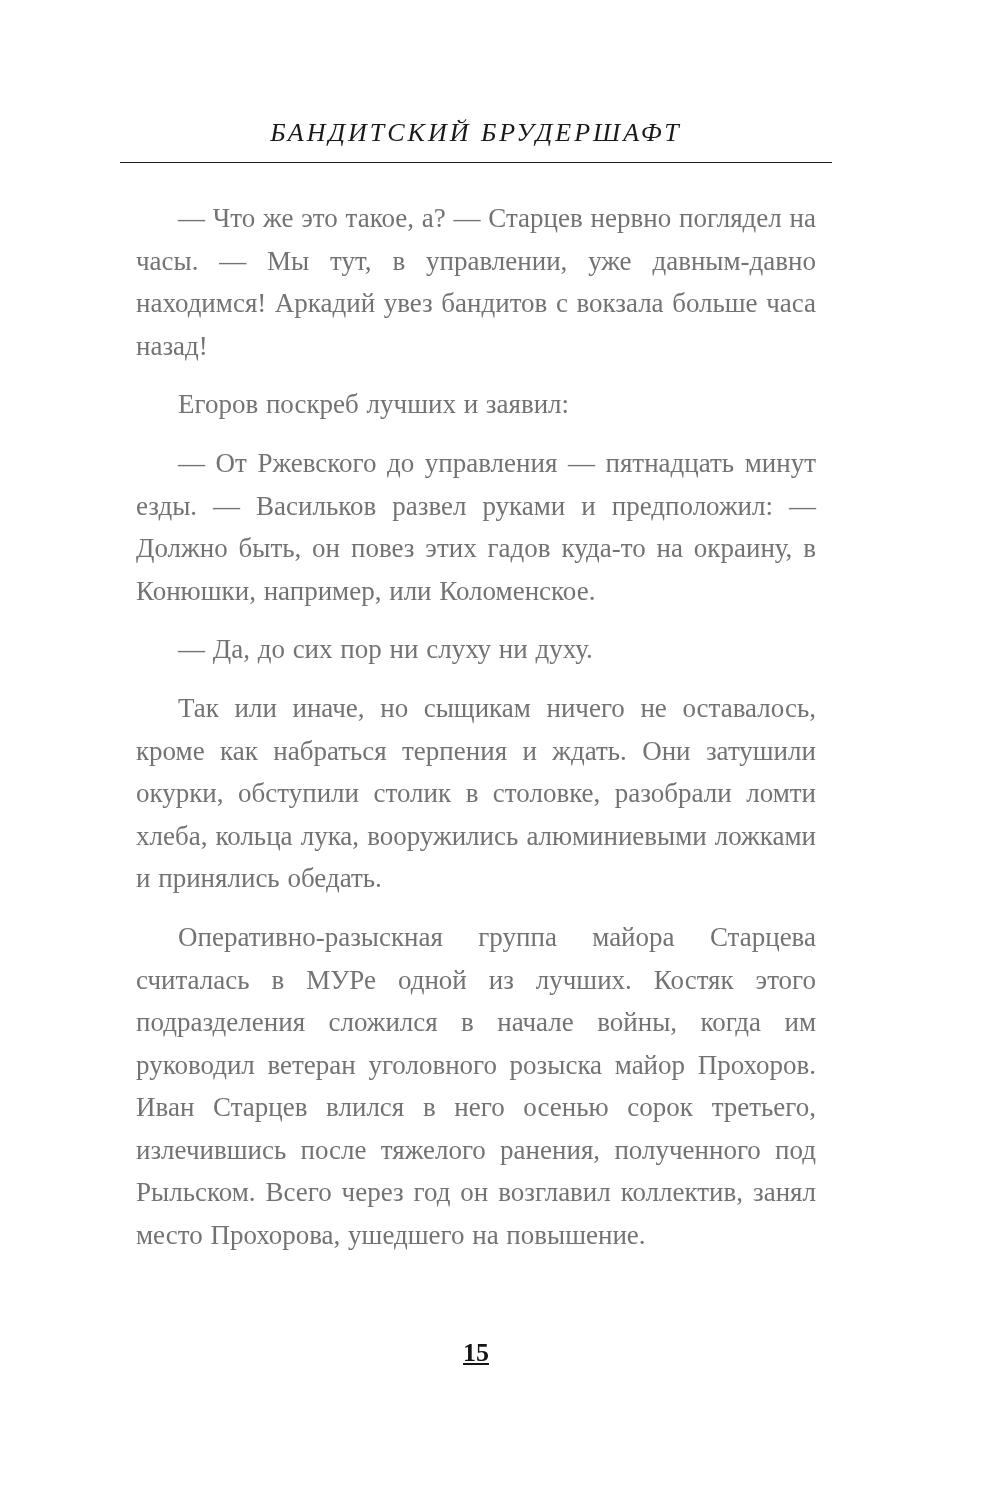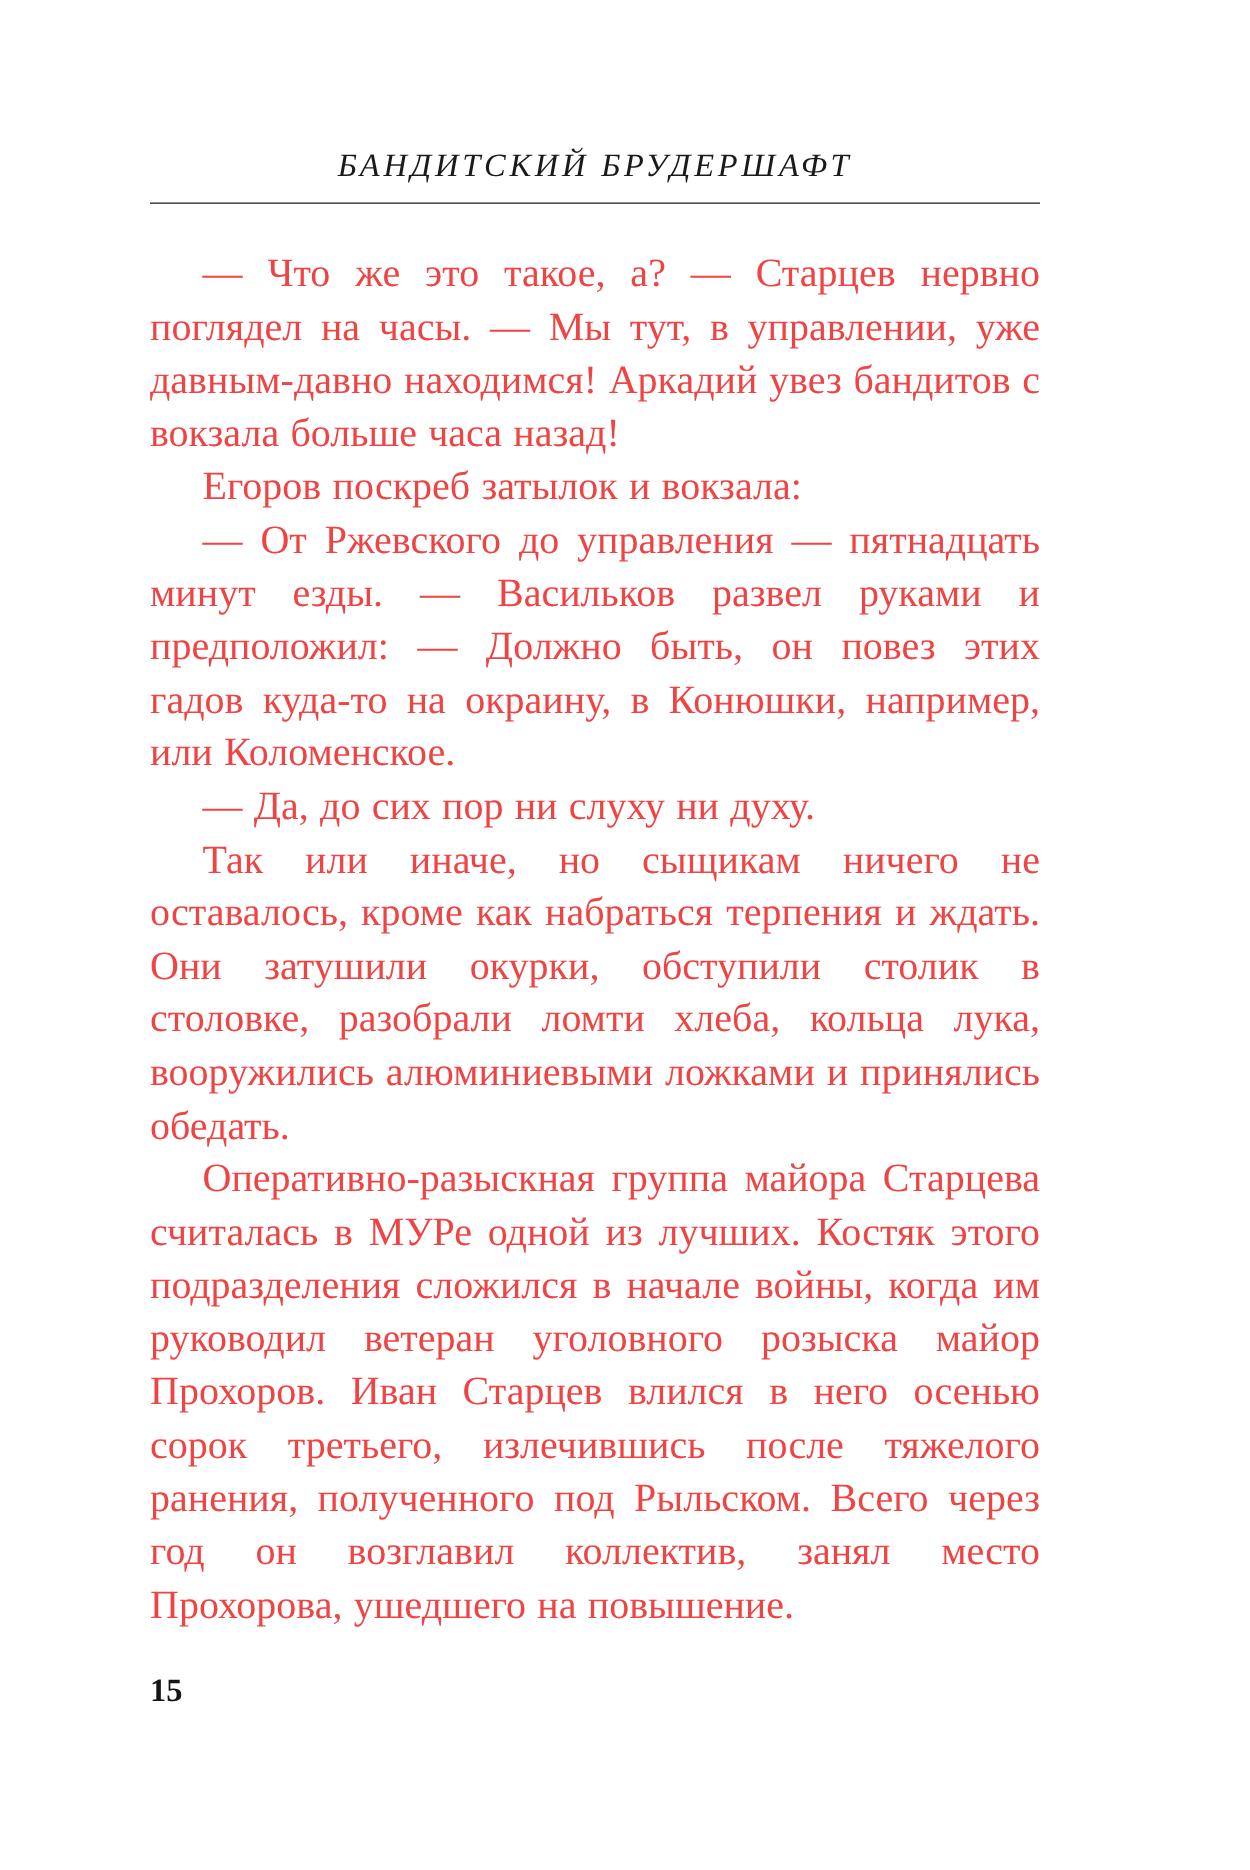--- a/index.html
+++ b/index.html
@@ -31,53 +31,54 @@
     color: #1a1a1a;
     margin: 0 0 14px 0;
     white-space: nowrap;
   }
   .head-rule {
     border: none;
     border-top: 1.5px solid #1a1a1a;
     margin: 0 0 34px 0;
   }
   .body-text p {
-    margin: 0;
-    font-size: 32px;
+    margin: 16px;
+    font-size: 27px;
     line-height: 42.6px;
     text-align: justify;
     text-indent: 42px;
-    color: #ef4444;
+    color: #737373;
     word-spacing: 1px;
   }
   .page-number {
     position: absolute;
     left: 120px;
     width: 712px;
     top: 1338px;
-    text-align: left;
+    text-align: center;
     font-size: 26px;
     font-weight: bold;
     color: #151515;
+    text-decoration: underline;
   }
 </style>
 </head>
 <body>
 
 <div class="page">
 
   <div class="text-block">
 
     <div class="running-head">БАНДИТСКИЙ БРУДЕРШАФТ</div>
 
     <hr class="head-rule">
 
     <div class="body-text">
       <p>— Что же это такое, а? — Старцев нервно поглядел на часы. — Мы тут, в управлении, уже давным-давно находимся! Аркадий увез бандитов с вокзала больше часа назад!</p>
-      <p>Егоров поскреб затылок и вокзала:</p>
+      <p>Егоров поскреб лучших и заявил:</p>
       <p>— От Ржевского до управления — пятнадцать минут езды. — Васильков развел руками и предположил: — Должно быть, он повез этих гадов куда-то на окраину, в Конюшки, например, или Коломенское.</p>
       <p>— Да, до сих пор ни слуху ни духу.</p>
       <p>Так или иначе, но сыщикам ничего не оставалось, кроме как набраться терпения и ждать. Они затушили окурки, обступили столик в столовке, разобрали ломти хлеба, кольца лука, вооружились алюминиевыми ложками и принялись обедать.</p>
       <p>Оперативно-разыскная группа майора Старцева считалась в МУРе одной из лучших. Костяк этого подразделения сложился в начале войны, когда им руководил ветеран уголовного розыска майор Прохоров. Иван Старцев влился в него осенью сорок третьего, излечившись после тяжелого ранения, полученного под Рыльском. Всего через год он возглавил коллектив, занял место Прохорова, ушедшего на повышение.</p>
     </div>
 
   </div>
 
   <div class="page-number">15</div>
 

